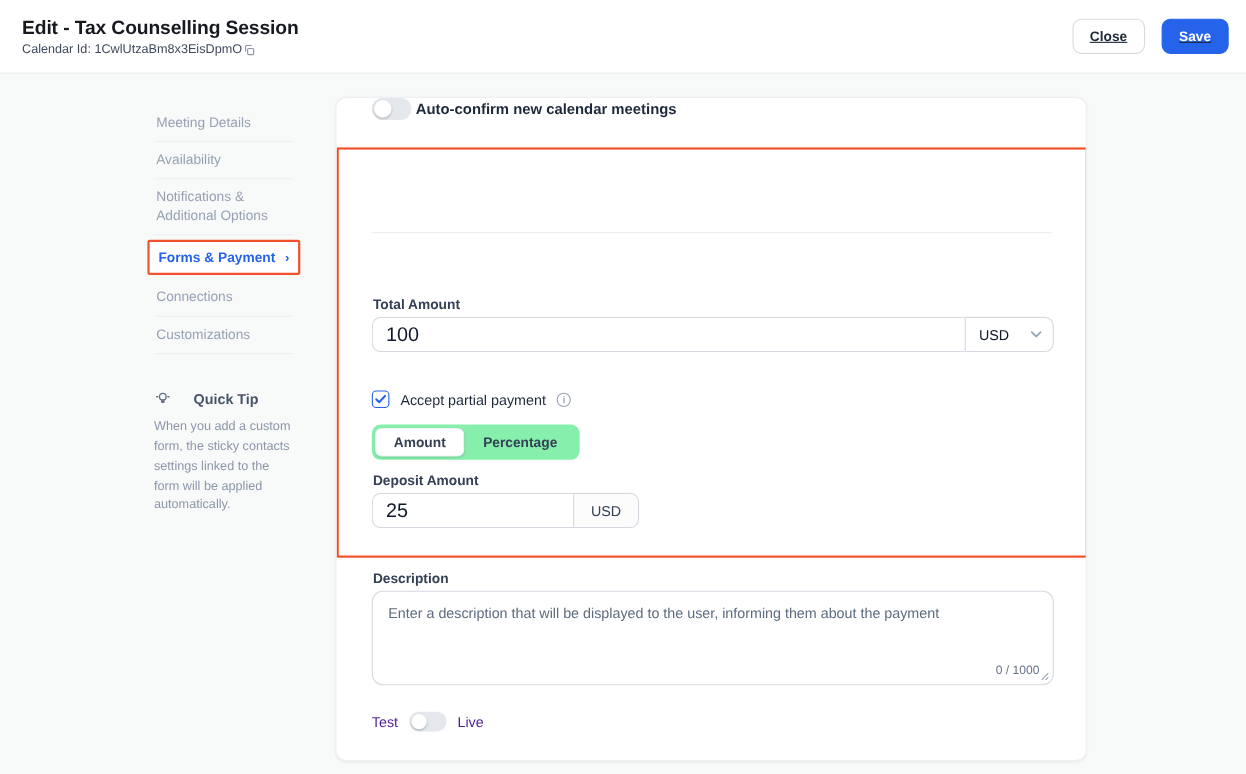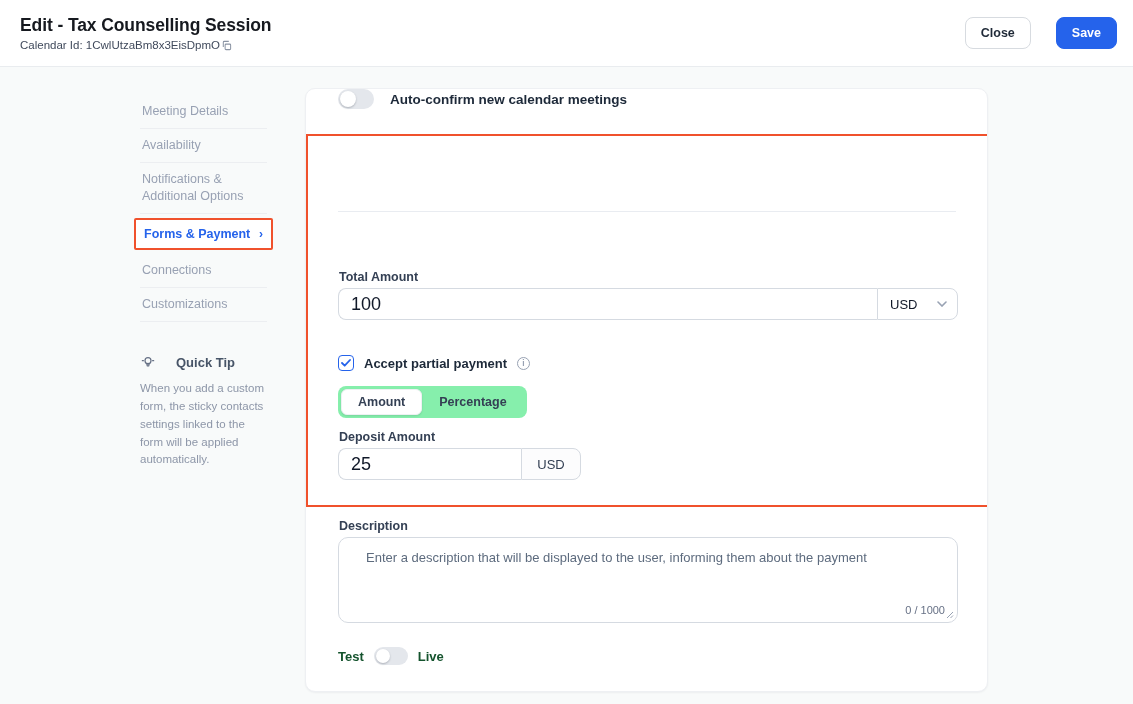--- a/index.html
+++ b/index.html
@@ -15,21 +15,21 @@
   .header {
     position:absolute; top:0; left:0; right:0; height:67px;
     background:#fff; border-bottom:1px solid #e9ecef;
     display:flex; align-items:center; justify-content:space-between;
     padding:0 16px 0 20px; z-index:20;
   }
   .header-titles { display:flex; flex-direction:column; }
   .page-title { font-size:17.5px; font-weight:700; color:#16191f; letter-spacing:-0.1px; }
   .calendar-id { margin-top:3px; font-size:11.5px; color:#404a5c; display:flex; align-items:center; gap:1px; font-weight:500; }
   .copy-icon { display:inline-flex; color:#8a93a3; cursor:pointer; }
-  .header-actions { display:flex; gap:25px; }
+  .header-actions { display:flex; gap:15px;text-decoration:underline; }
   .btn { font-family:inherit; font-size:12.5px; font-weight:600; border-radius:8px; padding:8px 15px; cursor:pointer; }
   .btn-close { background:#fff; border:1px solid #d7dbe0; color:#1f2937; }
   .btn-save { background:#2563eb; border:1px solid #2563eb; color:#fff; }
 
   
   .content { position:absolute; top:68px; left:0; right:0; bottom:0; background:#f8fafa; }
 
   
   .sidebar { position:absolute; left:140px; top:27px; width:127px; }
   .side-item {
@@ -48,21 +48,21 @@
   .quick-tip-text { margin-top:10px; font-size:11.5px; line-height:1.55; color:#8d96a8; }
 
   
   .card {
     position:absolute; left:305px; top:20px; width:683px; height:604px;
     background:#fff; border:1px solid #eef0f3; border-radius:10px;
     box-shadow:0 1px 2px rgba(16,24,40,.05); overflow:hidden;
   }
   .row { display:flex; align-items:center; }
 
-  .auto-confirm-row { position:absolute; top:-2px; left:32px; gap:16px; height:24px; }
+  .auto-confirm-row { position:absolute; top:-2px; left:32px; gap:4px; height:24px; }
   .auto-confirm-row .lbl { font-size:13.5px; font-weight:600; color:#1d2939; }
 
   
   .toggle { width:36px; height:20px; border-radius:999px; background:#e4e7ec; position:relative; cursor:pointer; flex:none; }
   .toggle .knob { position:absolute; top:2px; left:2px; width:16px; height:16px; border-radius:50%; background:#fff; box-shadow:0 1px 2px rgba(16,24,40,.25); }
   .toggle.on { background:#2563eb; }
   .toggle.on .knob { left:auto; right:2px; }
   .toggle.sm { width:34px; height:18px; }
   .toggle.sm .knob { width:14px; height:14px; }
 
@@ -98,50 +98,50 @@
     width:81px; border:1px solid #d5dae1; border-radius:0 8px 8px 0;
     display:flex; align-items:center; justify-content:space-between; padding:0 10px 0 12px;
     font-size:13px; color:#101828; background:#fff; cursor:pointer;
   }
 
   .partial-row { position:absolute; left:32px; top:266px; gap:10px; }
   .checkbox {
     width:16px; height:16px; border:1.5px solid #2563eb; border-radius:4px; background:#fff;
     display:inline-flex; align-items:center; justify-content:center; cursor:pointer; flex:none;
   }
-  .partial-row .lbl { font-size:13px; font-weight:700; color:#1d2939; }
+  .partial-row .lbl { font-size:13px; font-weight:400; color:#1d2939; }
 
   .segmented {
     position:absolute; left:32px; top:297px; background:#86efac; border-radius:8px; padding:3px;
     display:inline-flex; align-items:flex-end;
   }
   .seg { font-size:12.5px; font-weight:700; color:#344054; padding:6px 17px; border-radius:6px; cursor:pointer; }
   .seg.selected { background:#fff; box-shadow:0 1px 2px rgba(16,24,40,.12); border:1px solid #eef0f3; padding:5px 16px; }
 
   .deposit-group { position:absolute; left:32px; top:359px; height:32px; display:flex; }
   .deposit-group .text-input { width:183px; border-right:none; }
   .deposit-suffix {
     width:60px; border:1px solid #d5dae1; border-radius:0 8px 8px 0; background:#fcfcfd;
     display:flex; align-items:center; justify-content:center; font-size:13px; font-weight:500; color:#344054;
   }
 
   .desc-wrap {
     position:absolute; left:32px; top:448px; width:620px; height:86px;
-    border:1px solid #d5dae1; border-radius:10px; background:#fff;padding-left:13px;
+    border:1px solid #d5dae1; border-radius:10px; background:#fff;
   }
   .desc-wrap textarea {
     width:100%; height:100%; border:none; outline:none; resize:none; background:transparent;
     font-family:inherit; font-size:13px; color:#101828; padding:12px 14px; border-radius:10px;
   }
   .desc-wrap textarea::placeholder { color:#5d6b7e; }
   .char-counter { position:absolute; right:12px; bottom:6px; font-size:11px; color:#667085; }
   .resize-grip { position:absolute; right:3px; bottom:3px; cursor:nwse-resize; line-height:0; }
 
   .mode-row { position:absolute; left:32px; top:558px; gap:10px; }
-  .mode-row .lbl { font-size:13px; font-weight:700; color:#14532d; }
+  .mode-row .lbl { font-size:13px; font-weight:400; color:#4c1d95; }
 </style>
 </head>
 <body>
 
 <div class="header">
   <div class="header-titles">
     <div class="page-title">Edit - Tax Counselling Session</div>
     <div class="calendar-id">
       <span>Calendar Id: 1CwlUtzaBm8x3EisDpmO</span>
       <span class="copy-icon">

